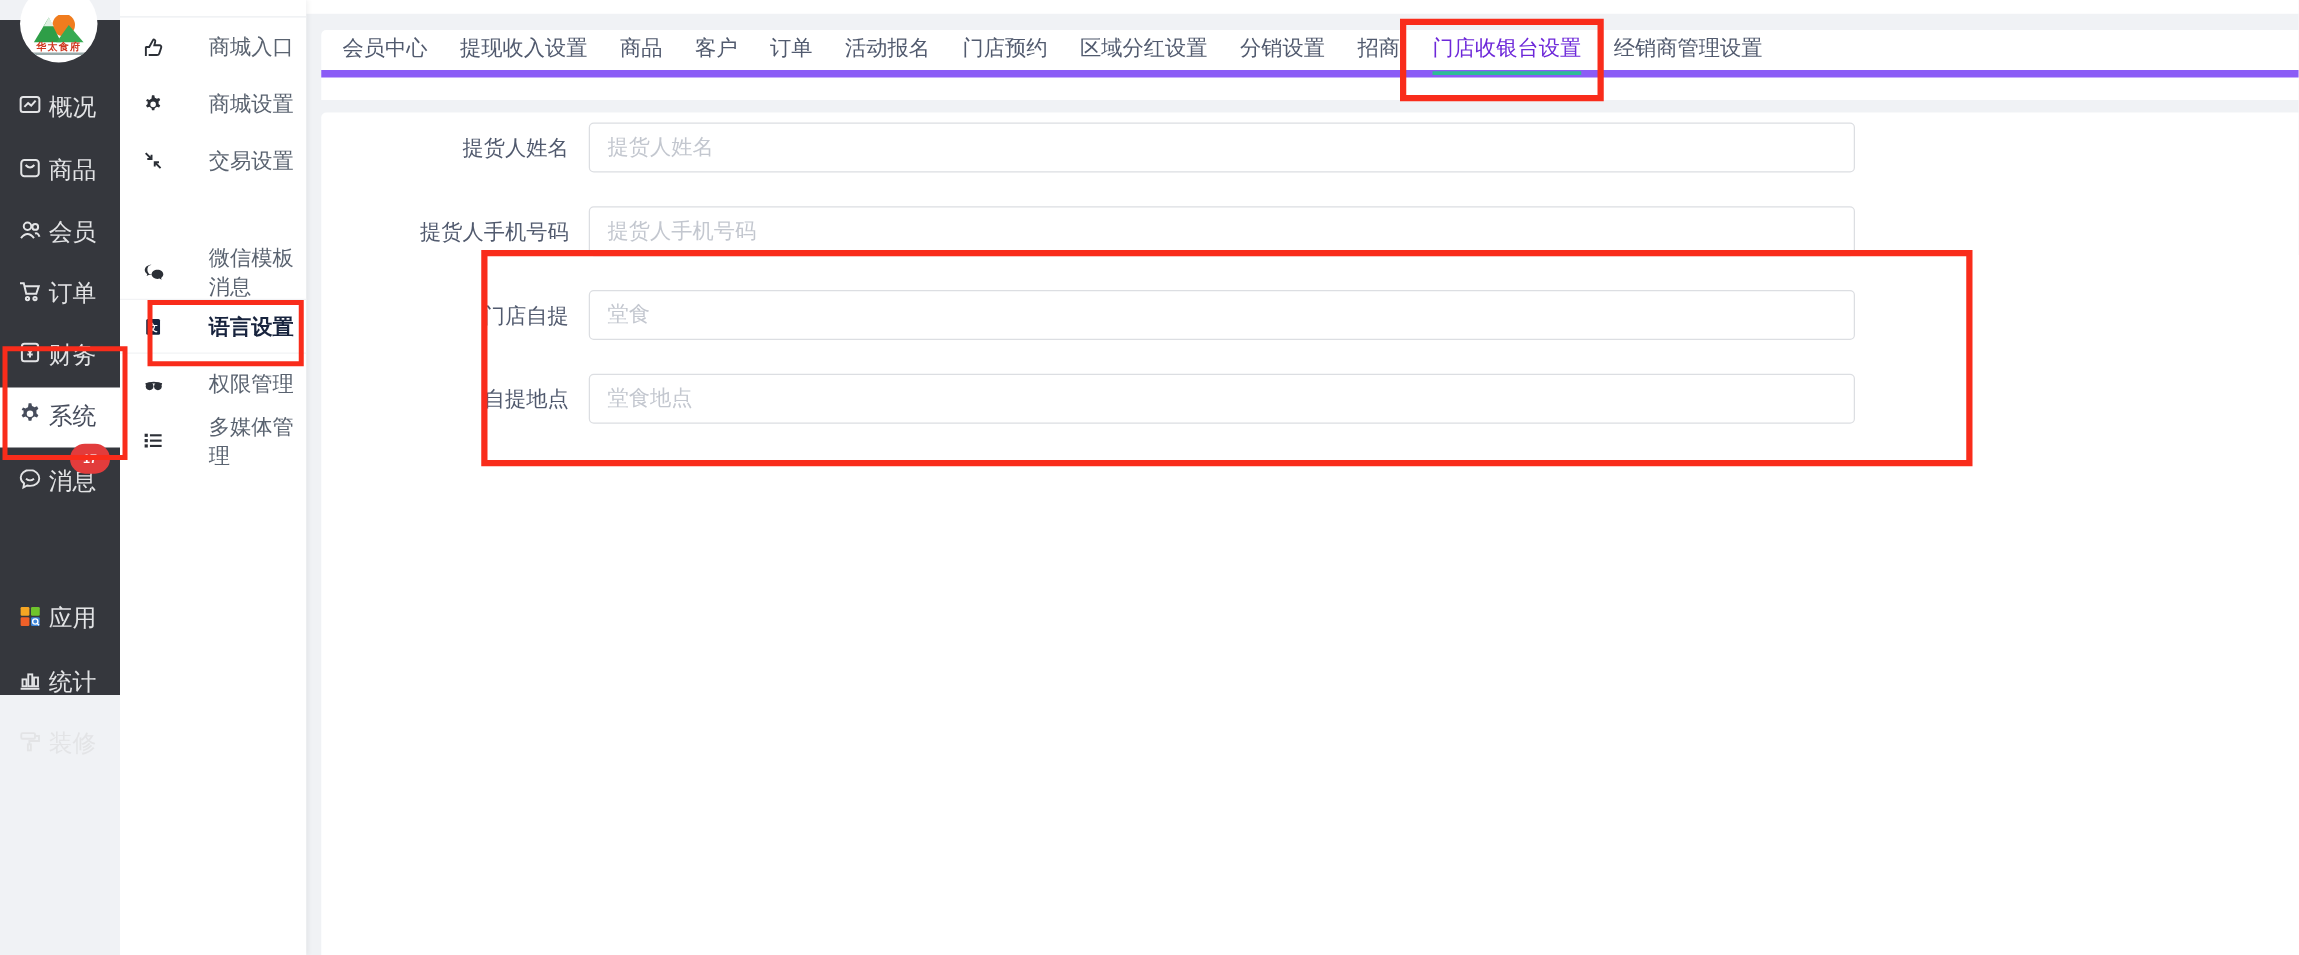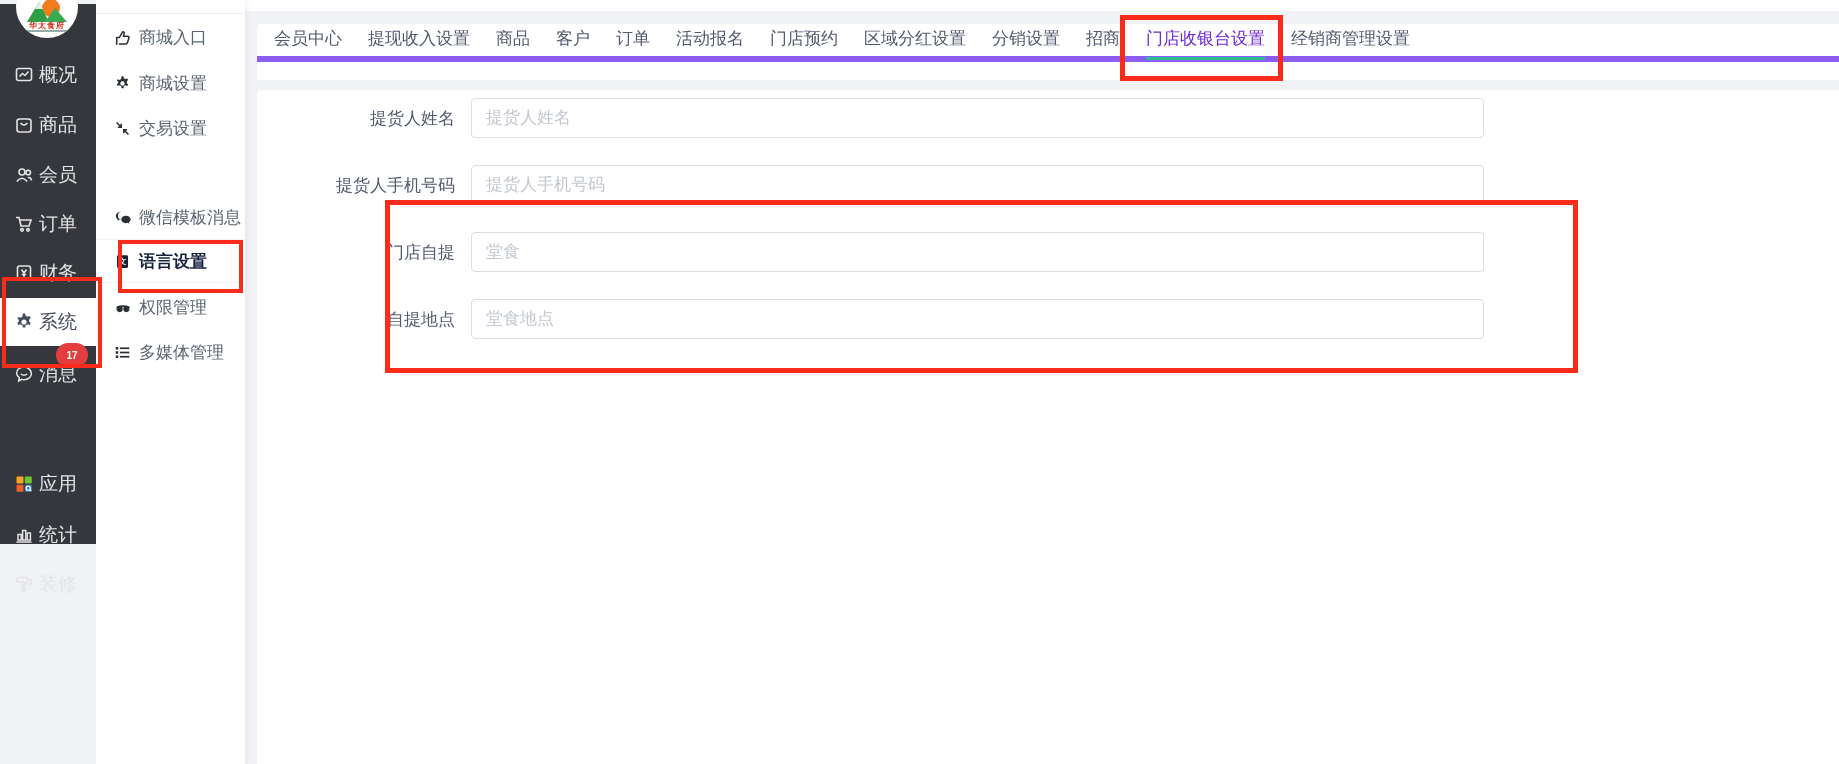--- a/index.html
+++ b/index.html
@@ -2,34 +2,34 @@
 <html><head>
 <meta charset="utf-8">
 <style>
   * { margin:0; padding:0; box-sizing:border-box; }
   html,body { width:1839px; height:764px; }
   body {
     font-family:"Liberation Sans","DejaVu Sans",sans-serif;
     background:#f0f2f5; position:relative; overflow:hidden; color:#515a6e;
   }
   
-  .primary-sidebar { position:absolute; left:0; top:4px; width:96px; height:540px; background:#35373d; z-index:5; }
+  .primary-sidebar { position:absolute; left:0; top:16px; width:96px; height:540px; background:#35373d; z-index:5; }
   .logo-circle { position:absolute; left:16px; top:-28px; width:62px; height:62px; border-radius:50%; background:#fff; overflow:hidden; }
   .logo-circle svg { position:absolute; left:9px; top:24px; }
   .logo-title { position:absolute; left:0; top:44px; width:62px; text-align:center; font-size:8px; font-weight:bold; color:#d0341c; letter-spacing:1px; }
   .logo-sub { position:absolute; left:10px; top:54px; width:42px; height:2px; background:#9aa; }
-  .p-item { position:absolute; left:0; width:96px; height:28px; display:flex; align-items:center; padding-left:13px; color:#e3e4e6; font-size:19px; cursor:pointer; }
+  .p-item { position:absolute; left:0; width:96px; height:28px; display:flex; align-items:flex-start; padding-left:13px; color:#e3e4e6; font-size:19px; cursor:pointer; }
   .p-item .ic { width:21px; height:21px; margin-right:5px; display:inline-flex; align-items:center; justify-content:center; flex:0 0 21px; }
   .p-active-bg { position:absolute; left:0; top:294px; width:96px; height:48px; background:#ffffff; }
   .p-item.sys { color:#464c5b; }
   .badge { position:absolute; left:56px; top:339px; min-width:32px; height:24px; border-radius:12px; background:#e23c3c; color:#fff; font-size:10px; font-weight:bold; display:flex; align-items:center; justify-content:center; z-index:6; }
   
   .secondary-sidebar { position:absolute; left:96px; top:0; width:149px; height:764px; background:#fff; z-index:4; box-shadow:2px 0 4px rgba(0,0,0,.05); }
   .secondary-sidebar .head-line { position:absolute; left:0; top:13px; width:149px; height:1px; background:#eceef1; }
-  .s-item { position:absolute; left:0; width:149px; height:45px; display:flex; align-items:center; padding-left:17px; font-size:17px; color:#5a6370; cursor:pointer; }
+  .s-item { position:absolute; left:0; width:149px; height:45px; display:flex; align-items:center; padding-left:17px; font-size:17px; color:#5a6370; cursor:pointer;gap:28px; }
   .s-item .ic { width:19px; height:19px; margin-right:7px; display:inline-flex; align-items:center; justify-content:center; flex:0 0 19px; color:#2b2f36; }
   .s-item.active { color:#17233d; font-weight:bold; border-top:1px solid #f2f3f5; border-bottom:1px solid #f2f3f5; height:44px; }
   
   .main { position:absolute; left:245px; top:0; right:0; bottom:0; }
   .top-strip { position:absolute; left:0; top:0; right:0; height:11px; background:#fff; }
   .tabs-card { position:absolute; left:12px; right:0; top:24px; height:56px; background:#fff; border-radius:4px 0 0 0; }
   .tab-nav { height:38px; display:flex; align-items:center; padding-left:17px; border-bottom:6px solid #8b5cf6; }
   .tab { font-size:17px; color:#515a6e; margin-right:26px; height:38px; line-height:36px; cursor:pointer; position:relative; white-space:nowrap; }
   .tab.active { color:#6d28d9; }
   .tab.active::after { content:""; position:absolute; left:0; right:0; bottom:-1px; height:3px; background:#2dbd96; }

